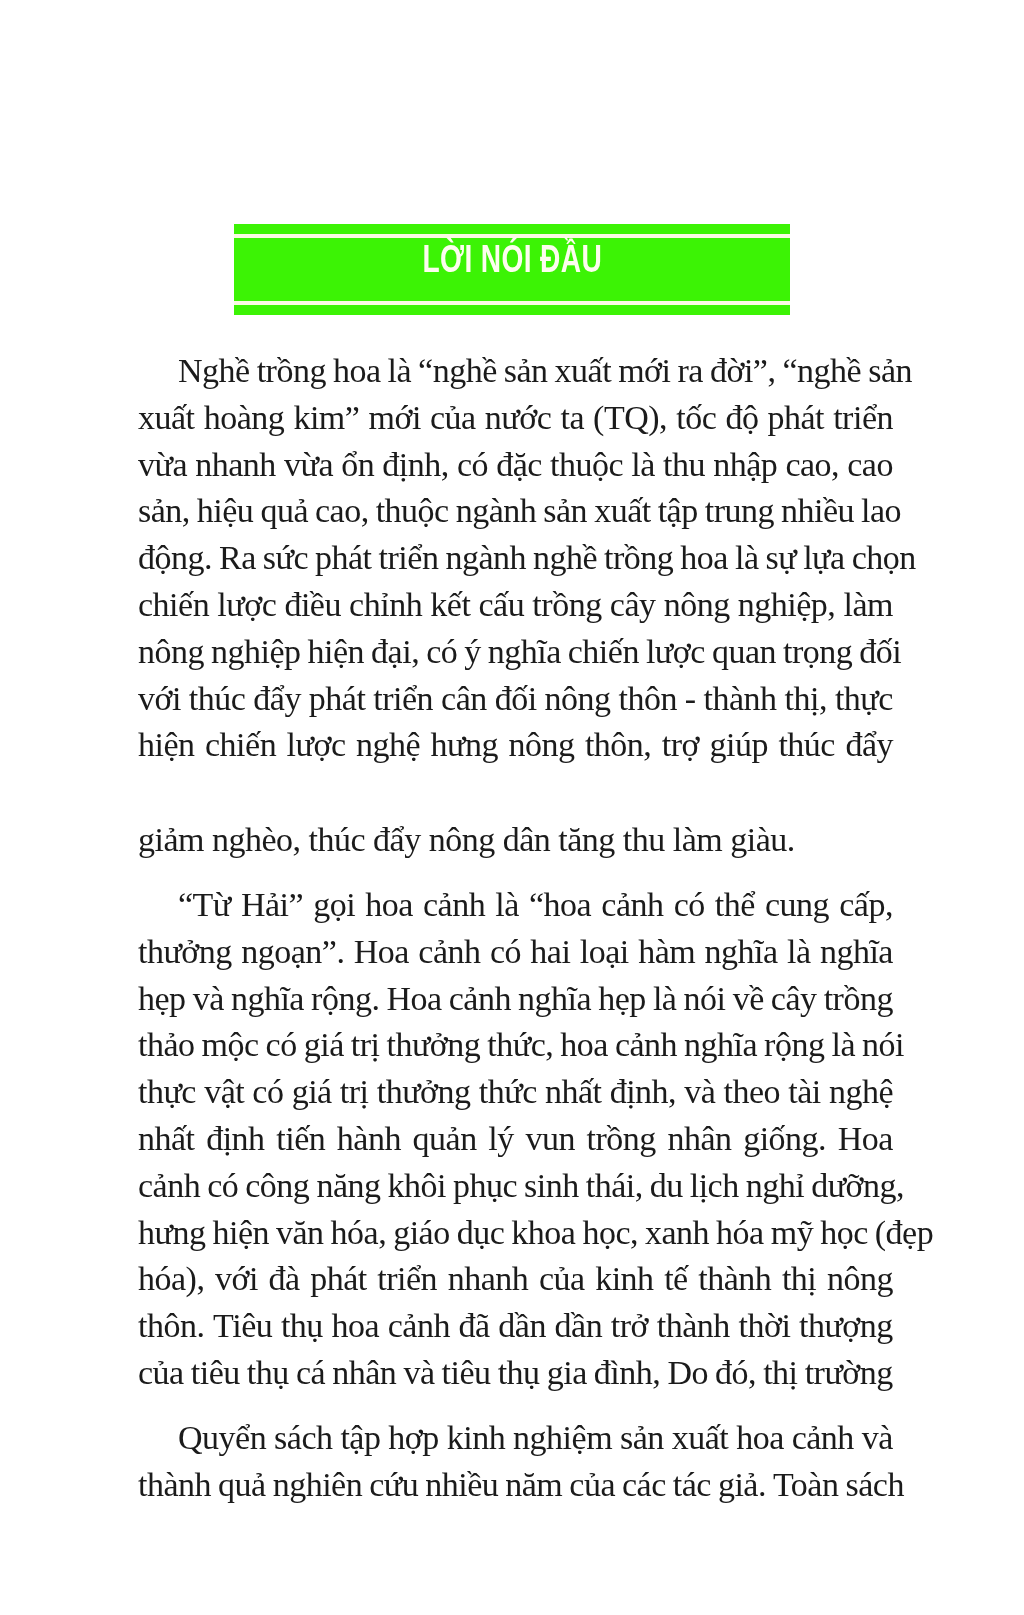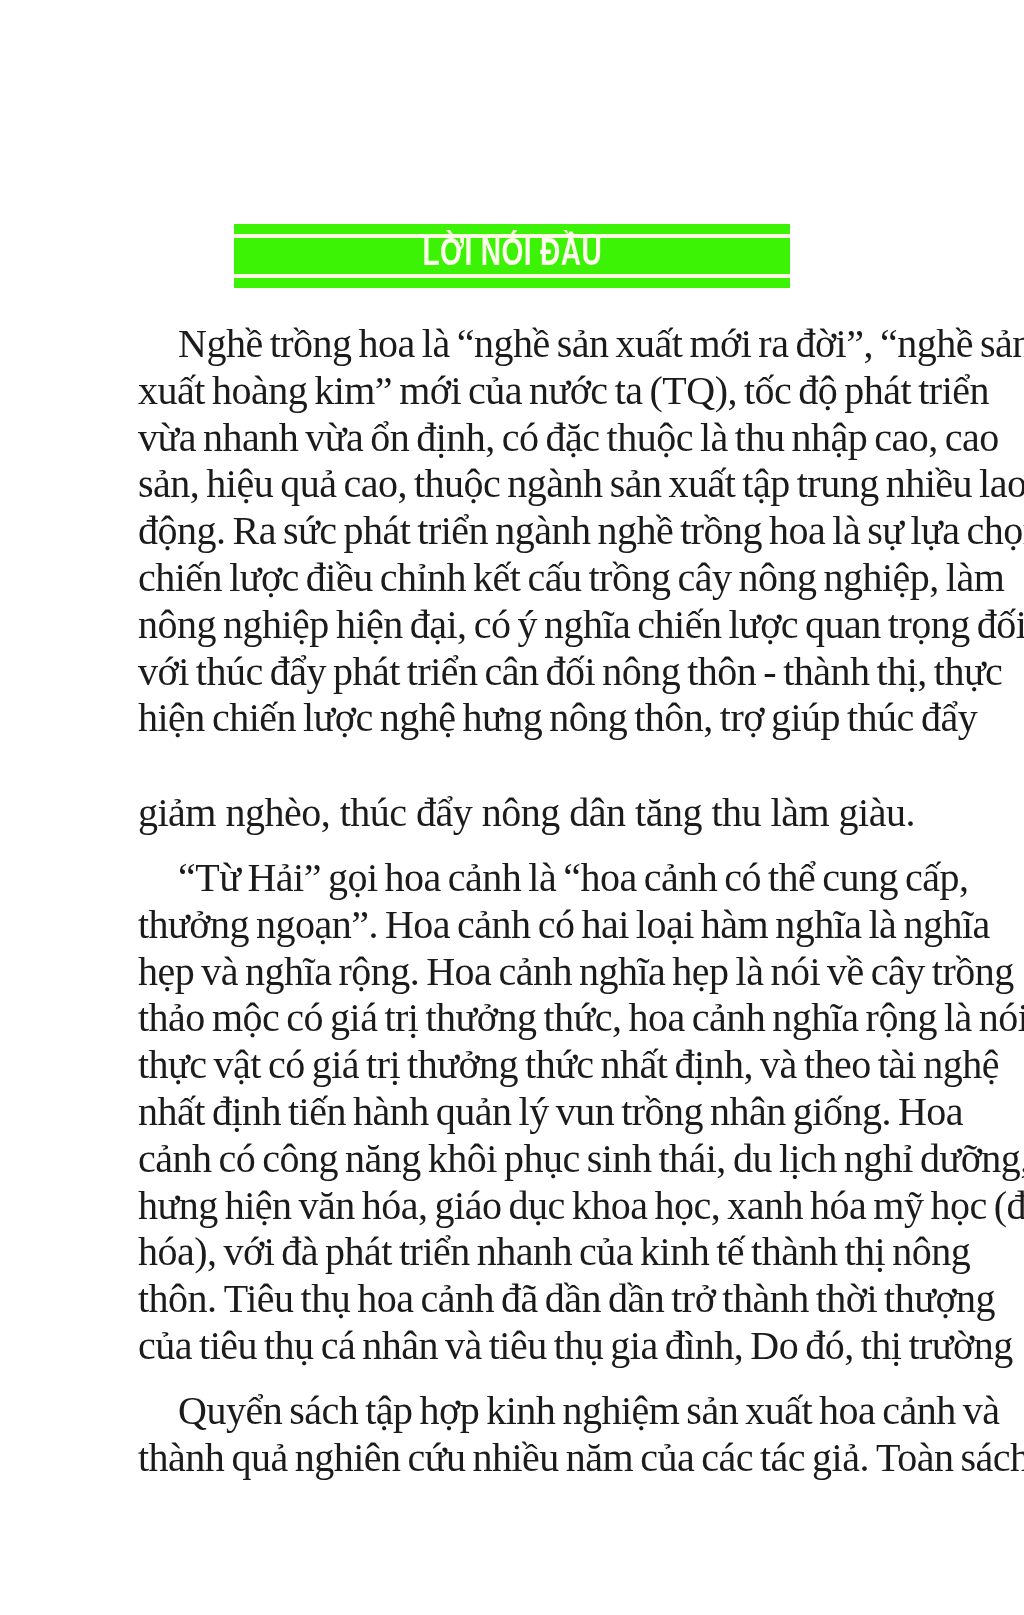--- a/index.html
+++ b/index.html
@@ -22,42 +22,42 @@
     margin: 224px auto 0 auto;
     background: #fbfae4; 
   }
   .banner .strip {
     height: 10px;
     background: var(--green);
   }
   .banner .strip.top { margin-bottom: 4px; }
   .banner .strip.bottom { margin-top: 4px; }
   .banner .band {
-    height: 36px;
+    height: 63px;
     background: var(--green);
     display: flex;
-    align-items: flex-end;
+    align-items: flex-start;
     justify-content: center;
   }
   .banner-title {
     font-family: "Liberation Sans", "DejaVu Sans", sans-serif;
     font-weight: bold;
     font-size: 38px;
     letter-spacing: 0.5px;
     color: #fdfdee;
     transform: scaleX(0.74);
     transform-origin: center;
     white-space: nowrap;
   }
   
   .body-text {
     width: 755px;
     margin: 33px 0 0 138px;
     color: #1b1b1b;
-    font-size: 40px;
+    font-size: 34px;
     letter-spacing: -0.5px;
   }
   .para + .para { margin-top: 18px; }
   .line {
     height: 46.8px;
     line-height: 46.8px;
     white-space: nowrap;
   }
   .line.just {
     display: flex;

